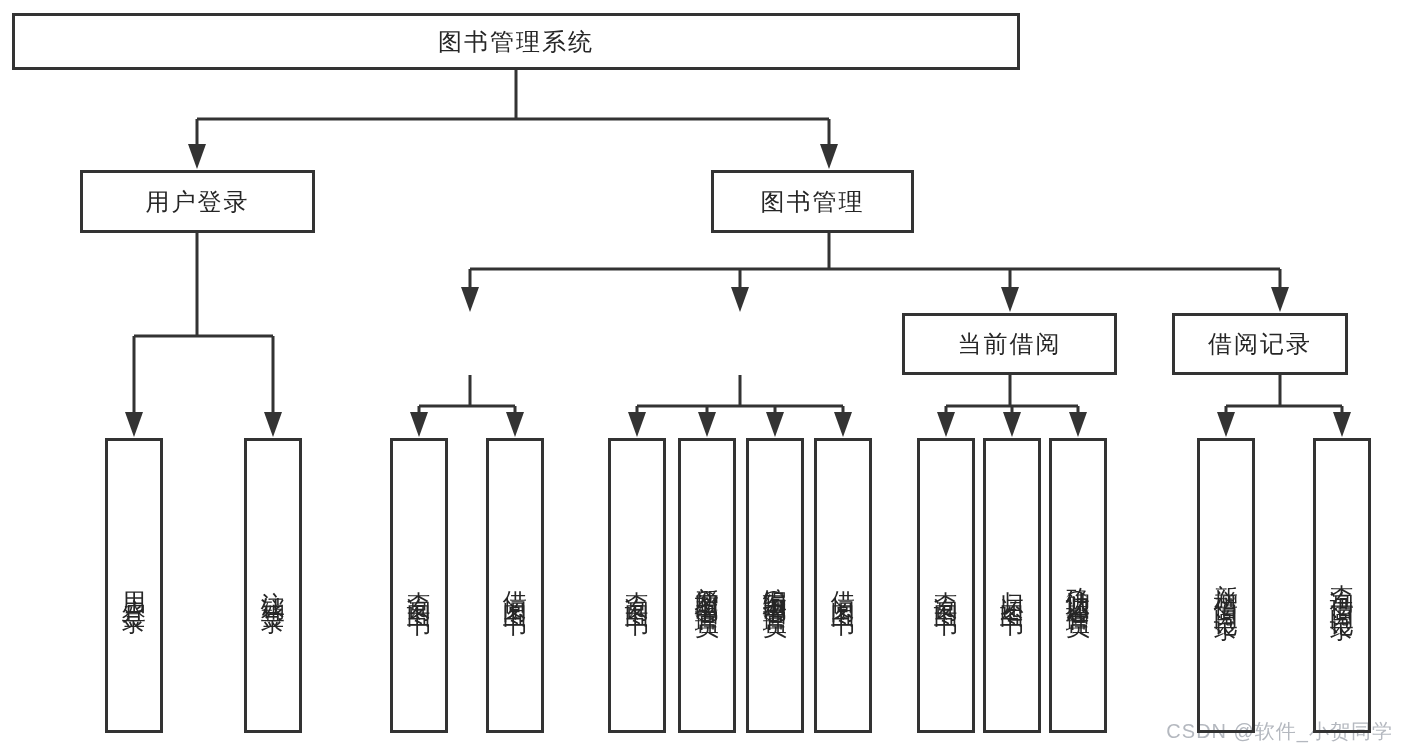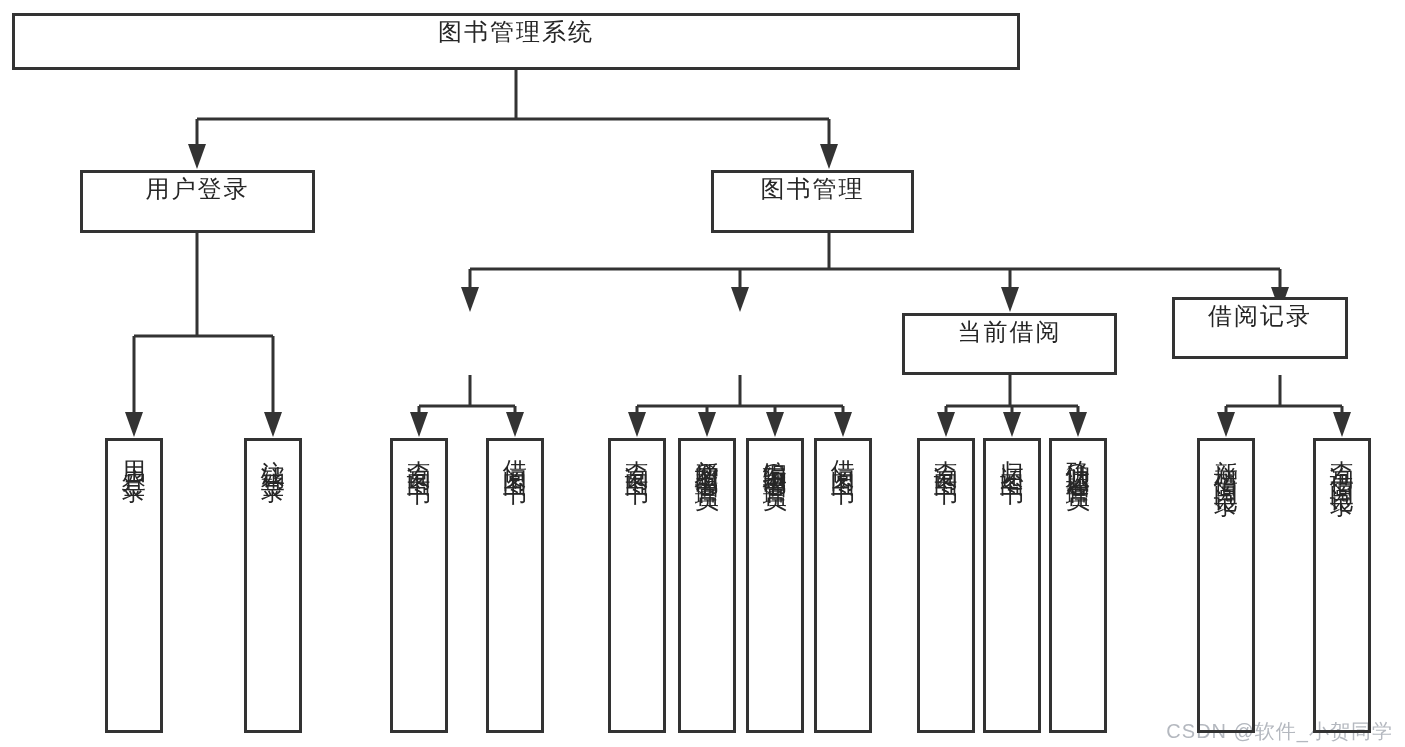--- a/index.html
+++ b/index.html
@@ -7,21 +7,21 @@
     position:relative;width:1405px;height:747px;background:var(--bg,#ffffff);
     font-family:"Liberation Sans",sans-serif;overflow:hidden;
   }
   svg.wires{position:absolute;left:0;top:0;display:block;}
   svg.wires path{stroke:var(--line,#333333);stroke-width:3;fill:none;}
   svg.wires polygon{fill:var(--line,#333333);stroke:none;}
   .box{
     position:absolute;box-sizing:border-box;
     border:3px solid var(--line,#333333);
     background:var(--fill,#ffffff);
-    display:flex;align-items:flex-start;justify-content:center;
+    display:flex;align-items:center;justify-content:center;
     color:var(--text,#262626);
   }
   .hbox{font-size:24px;letter-spacing:2px;white-space:nowrap;}
   .vbox{font-size:24px;}
   .vtext{
     writing-mode:vertical-rl;text-orientation:mixed;
     line-height:1.15;white-space:nowrap;
   }
   .watermark{
     position:absolute;right:12px;bottom:2px;
@@ -73,21 +73,21 @@
   <div class="box hbox" style="left:80px;top:170px;width:235px;height:63px">
     <span>用户登录</span>
   </div>
   <div class="box hbox" style="left:711px;top:170px;width:203px;height:63px">
     <span>图书管理</span>
   </div>
 
   <div class="box hbox" style="left:902px;top:313px;width:215px;height:62px">
     <span>当前借阅</span>
   </div>
-  <div class="box hbox" style="left:1172px;top:297px;width:176px;height:62px">
+  <div class="box hbox" style="left:1172px;top:313px;width:176px;height:62px">
     <span>借阅记录</span>
   </div>
 
   <div class="box vbox" style="left:105px;top:438px;width:58px;height:295px">
     <span class="vtext" style="letter-spacing: 7px;">用户登录</span>
   </div>
   <div class="box vbox" style="left:244px;top:438px;width:58px;height:295px">
     <span class="vtext" style="letter-spacing: 7px;">注销登录</span>
   </div>
 

